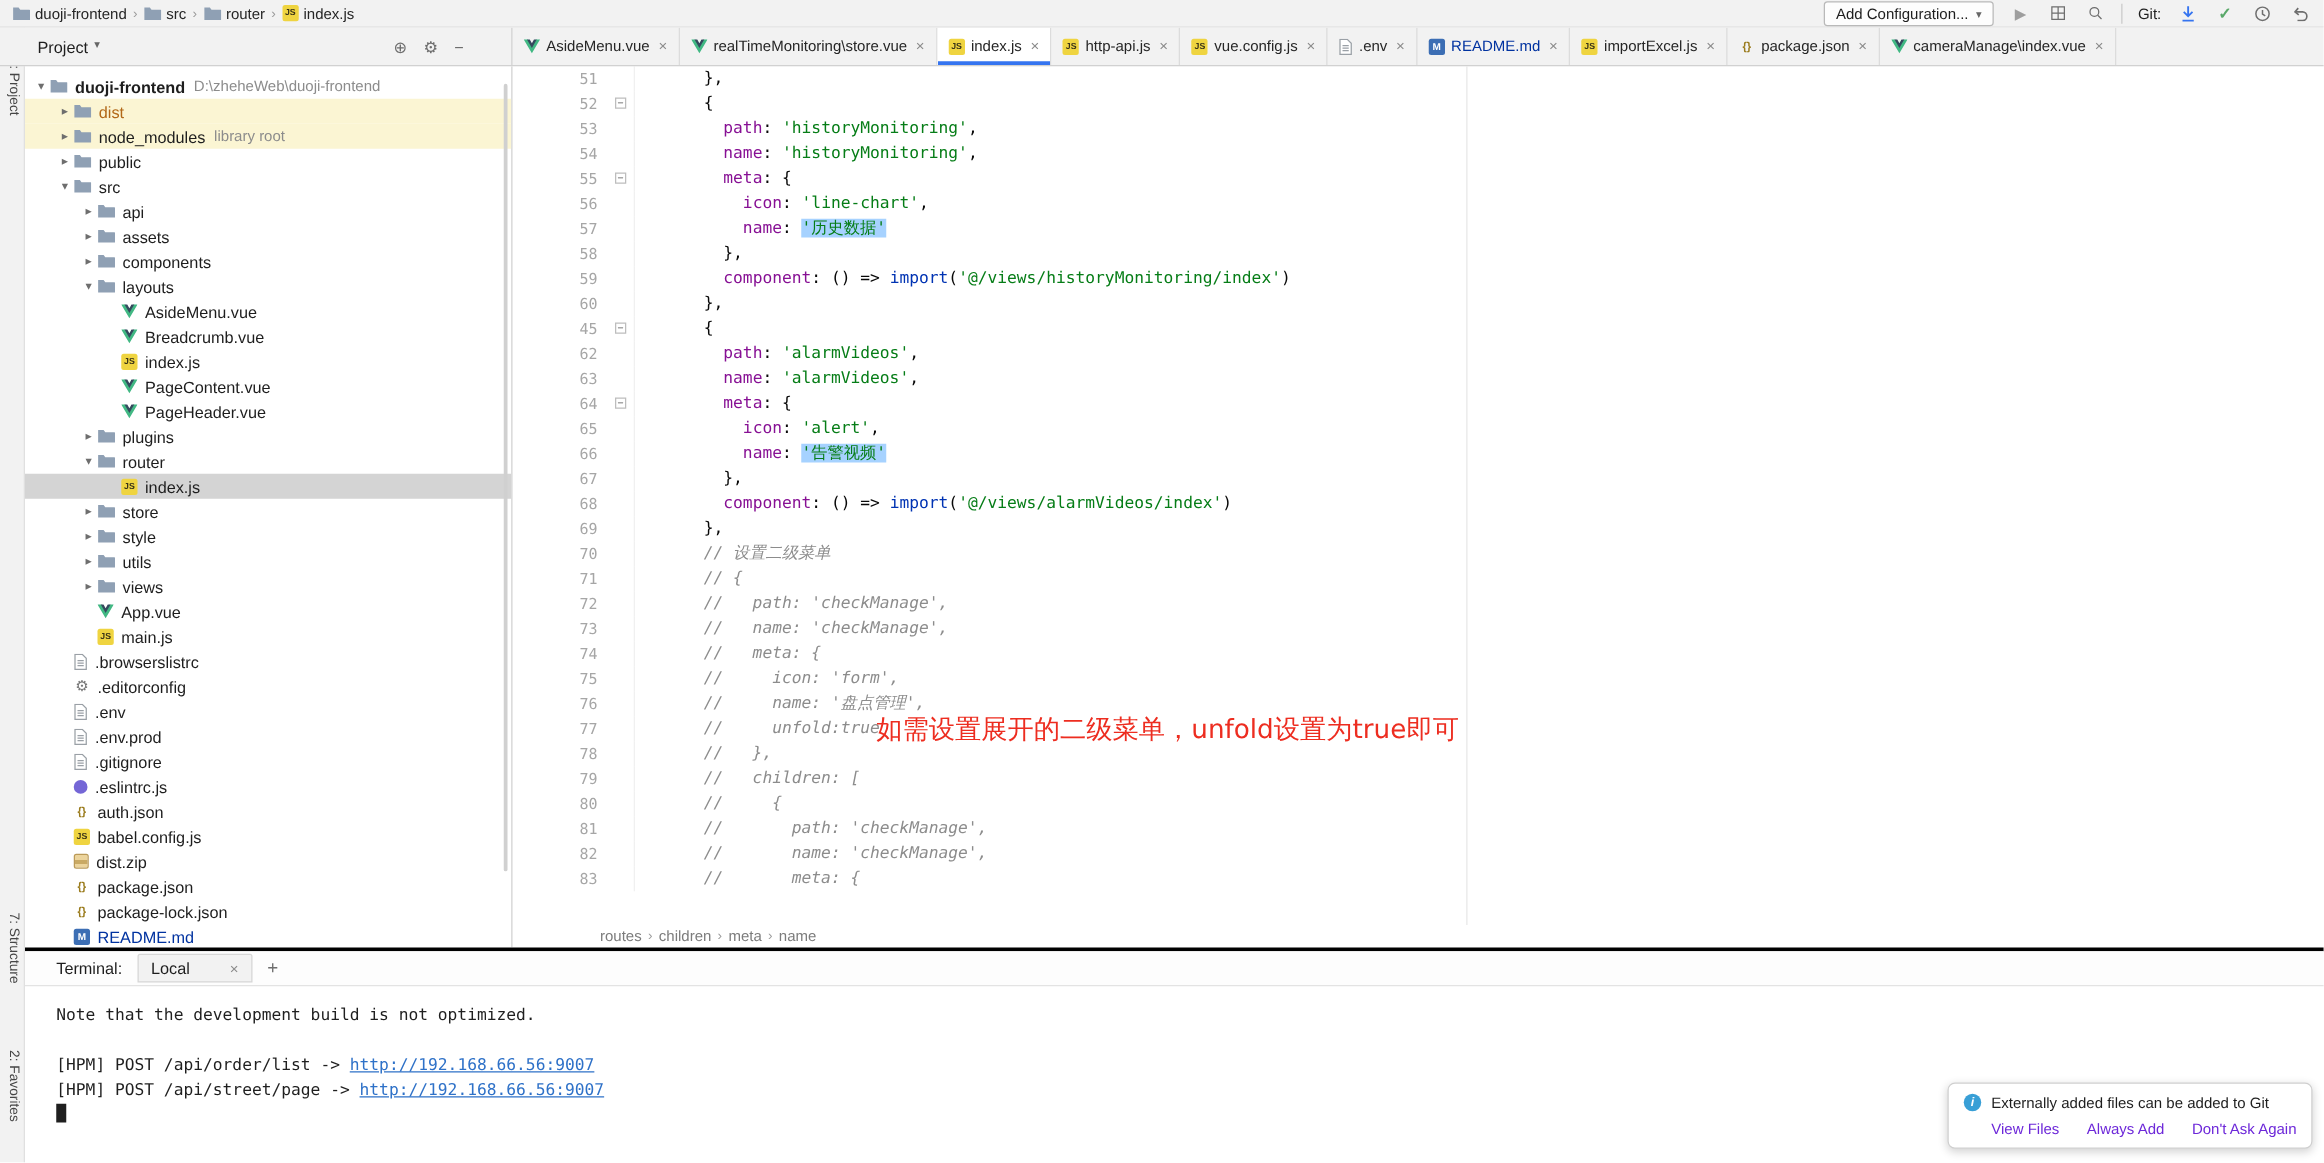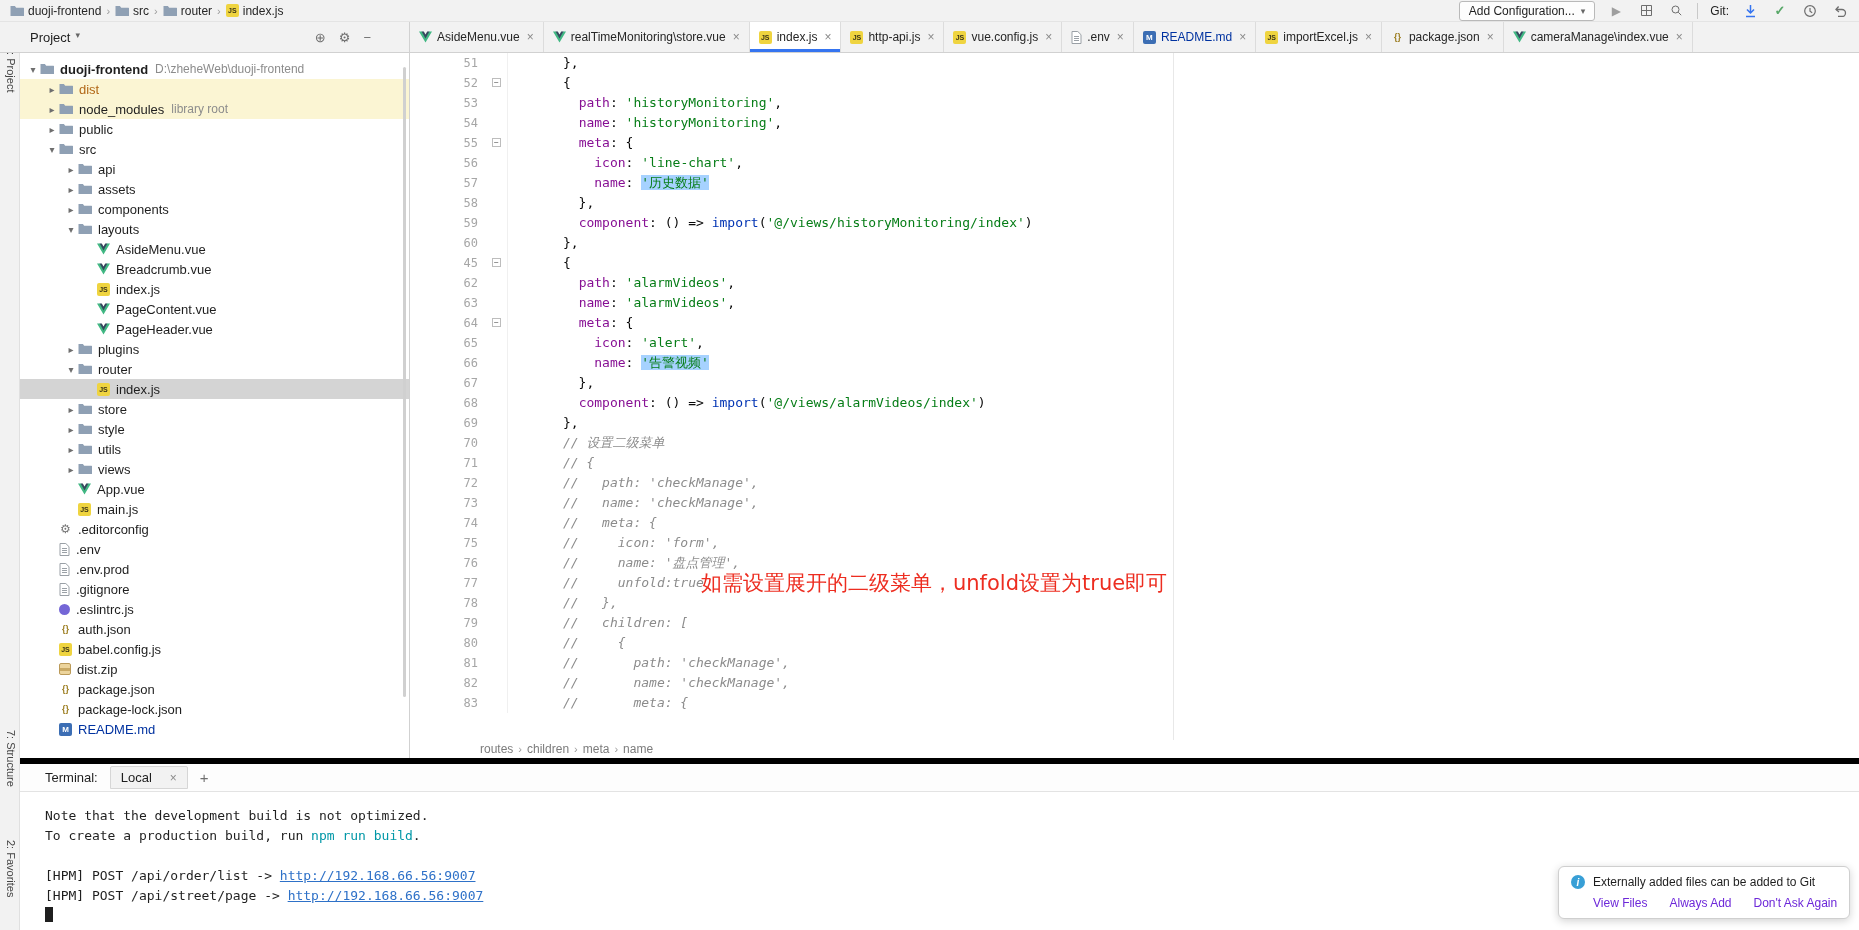--- a/index.html
+++ b/index.html
@@ -73,23 +73,23 @@
   .tk-com{color:#8C8C8C;font-style:italic}
   .tk-kw{color:#0033B3}
   .margin-guide{position:absolute;left:763px;top:0;bottom:0;width:1px;background:#e8e8e8}
   .annotation{position:absolute;left:291px;top:520px;font-size:21px;color:#ED2D20;white-space:nowrap;font-family:"DejaVu Sans",sans-serif}
 
   
   .ed-crumbs{position:absolute;left:410px;top:740px;height:18px;right:0;background:#fff;display:flex;align-items:center;font-size:12px;color:#7c7c7c;padding-left:70px;z-index:2}
   .ecrumb{cursor:pointer}
 
   
-  .terminal{position:absolute;left:20px;top:758px;right:0;bottom:0;background:#fff;border-top:6px solid #000000;z-index:3}
+  .terminal{position:absolute;left:20px;top:758px;right:0;bottom:0;background:#fff;border-top:3px solid #000000;z-index:3}
   .term-header{height:28px;display:flex;align-items:center;gap:12px;padding-left:25px;background:#fdfdfd;border-bottom:1px solid #e3e3e3;font-size:13px}
-  .term-tab{display:flex;align-items:center;gap:11px;padding:3px 10px;background:#f2f2f2;border:1px solid #d6d6d6;border-radius:2px 2px 0 0;cursor:pointer}
+  .term-tab{display:flex;align-items:center;gap:25px;padding:3px 10px;background:#f2f2f2;border:1px solid #d6d6d6;border-radius:2px 2px 0 0;cursor:pointer}
   .term-plus{color:#6e6e6e;font-size:15px;cursor:pointer}
   .term-content{padding:14px 0 0 25px;font-family:"DejaVu Sans Mono",monospace;font-size:13px;line-height:20px;color:#1f1f1f}
   .term-line{height:20px;white-space:pre}
   .t-pl{color:#1f1f1f}
   .t-cmd{color:#0097A7}
   .t-link{color:#2e71c8;text-decoration:underline;cursor:pointer}
   .cursor{display:inline-block;width:8px;height:15px;background:#1f1f1f;vertical-align:-2px}
 
   
   .notification{position:absolute;right:9px;top:866px;width:292px;background:#fff;border:1px solid #cfcfcf;border-radius:6px;box-shadow:0 2px 8px rgba(0,0,0,.18);padding:8px 12px;font-size:12px;z-index:10}
@@ -411,20 +411,28 @@
         <svg class="ic" width="13" height="12" viewBox="0 0 13 12">
           <path fill="#41B883" d="M0 .5h3.2L6.5 6.1 9.8.5H13L6.5 11.6z"></path>
           <path fill="#35495E" d="M2.6.5h2.2L6.5 3.5 8.2.5h2.2L6.5 7.4z"></path>
         </svg>
         <span class="tlabel" style="">App.vue</span>
       </div>
       <div class="tree-row" style="padding-left:44px">
         <span class="chev"></span>
         <span class="ic fjs">JS</span>
         <span class="tlabel" style="">main.js</span>
+      </div>
+      <div class="tree-row" style="padding-left:25px">
+        <span class="chev"></span>
+        <svg class="ic" width="11" height="13" viewBox="0 0 11 13">
+          <path d="M1 .5h5.8L10 3.7V12.5H1z" fill="#fff" stroke="#9aa0a6"></path>
+          <path d="M3 5.5h5M3 7.5h5M3 9.5h5" stroke="#9aa0a6" fill="none"></path>
+        </svg>
+        <span class="tlabel" style="">.browserslistrc</span>
       </div>
       <div class="tree-row" style="padding-left:25px">
         <span class="chev"></span>
         <span class="ic fgear">⚙</span>
         <span class="tlabel" style="">.editorconfig</span>
       </div>
       <div class="tree-row" style="padding-left:25px">
         <span class="chev"></span>
         <svg class="ic" width="11" height="13" viewBox="0 0 11 13">
           <path d="M1 .5h5.8L10 3.7V12.5H1z" fill="#fff" stroke="#9aa0a6"></path>
@@ -541,21 +549,20 @@
   <div class="term-header">
     <span class="term-title">Terminal:</span>
     <span class="term-tab">
       <span>Local</span>
       <span class="tab-close">×</span>
     </span>
     <span class="term-plus">+</span>
   </div>
   <div class="term-content">
       <div class="term-line"><span class="t-pl">Note that the development build is not optimized.</span></div>
-      <div class="term-line"><span class="t-pl">To create a production build, run </span><span class="t-cmd">npm run build</span><span class="t-pl">.</span></div>
       <div class="term-line">&nbsp;</div>
       <div class="term-line"><span class="t-pl">[HPM] POST /api/order/list -&gt; </span><span class="t-link">http://192.168.66.56:9007</span></div>
       <div class="term-line"><span class="t-pl">[HPM] POST /api/street/page -&gt; </span><span class="t-link">http://192.168.66.56:9007</span></div>
       <div class="term-line"><span class="cursor"></span></div>
     </div>
 </div>
 
 <div class="notification">
   <div class="notif-row1">
     <span class="info-ic">i</span>

